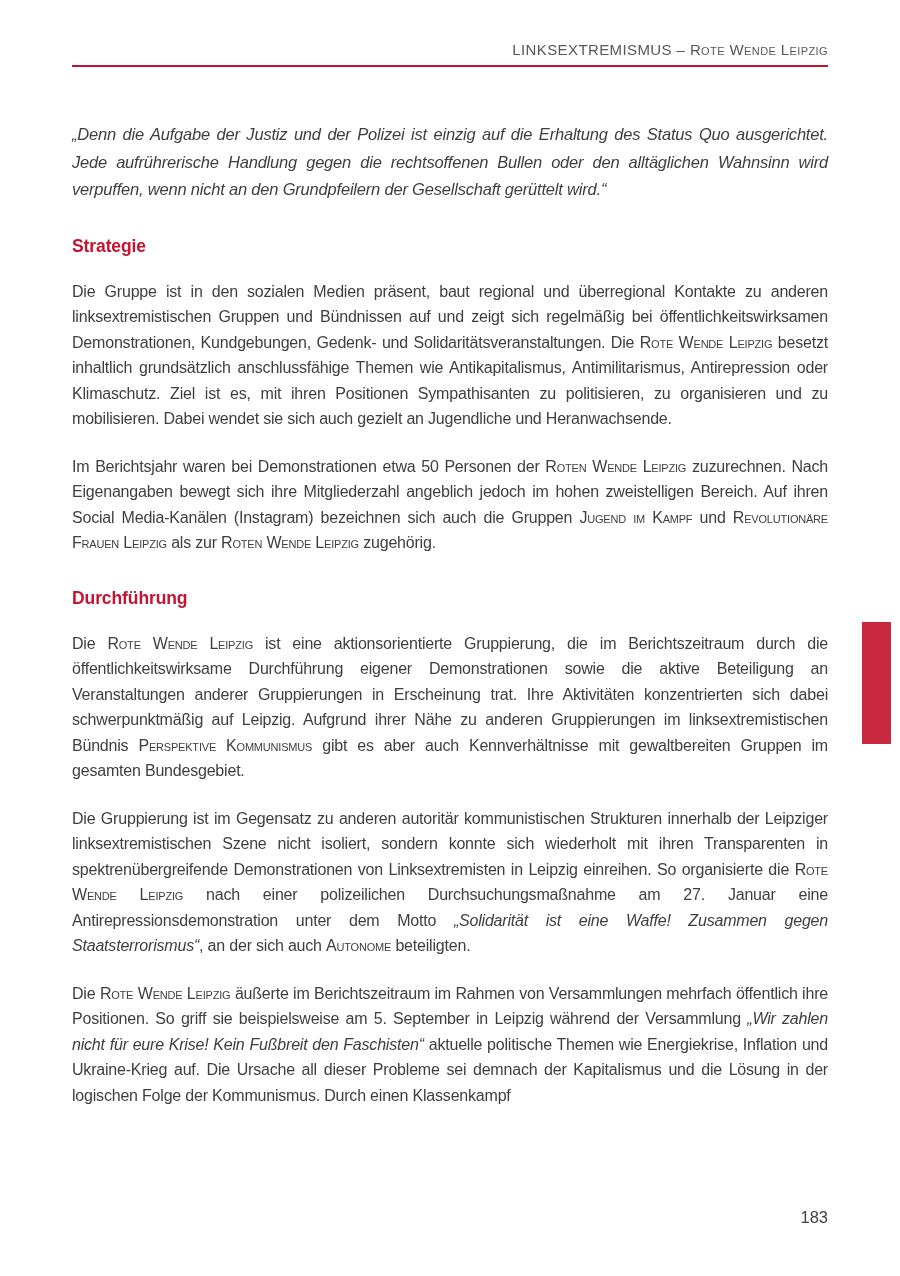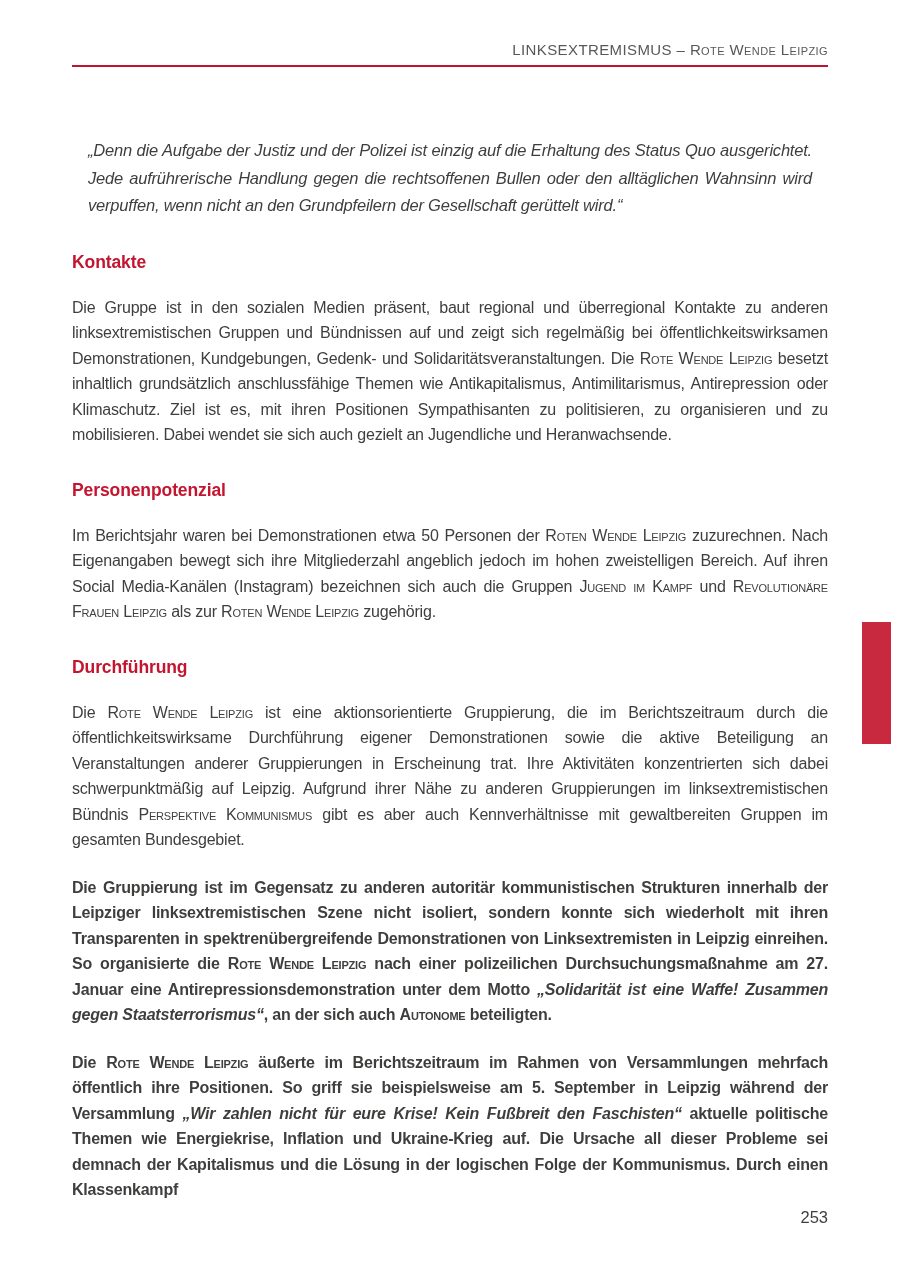--- a/index.html
+++ b/index.html
@@ -29,42 +29,42 @@
     white-space:nowrap;
   }
   .head-rule{
     position:absolute;top:65px;left:72px;width:756px;height:2px;
     background:var(--rule-red);
   }
   .content{
     position:absolute;top:121px;left:72px;width:756px;
   }
   p.quote{
-    margin:16px;
+    margin:0;
     font-style:italic;
     font-size:16.5px;line-height:27.5px;
     text-align:justify;
     letter-spacing:-0.2px;
   }
   h2.sec{
     margin:31px 0 0 0;
     font-size:17.5px;line-height:22px;
     font-weight:600;
     color:var(--heading-red);
     letter-spacing:-0.1px;
   }
   p.body{
     margin:22px 0 0 0;
     font-size:16px;line-height:25.5px;
     text-align:justify;
     letter-spacing:-0.2px;
     hyphens:auto;
     -webkit-hyphens:auto;
   }
-  p.body + p.body{margin-top:22px;font-weight:bold;}
+  p.body + p.body{margin-top:22px;}
   .seg.sc{font-variant:small-caps;}
   .seg.it{font-style:italic;}
   .side-tab{
     position:absolute;top:622px;right:9px;width:29px;height:122px;
     background:var(--tab-red);
   }
   .page-number{
     position:absolute;top:1206px;right:72px;
     font-size:16.5px;line-height:22px;
     color:var(--body-text);
@@ -76,30 +76,29 @@
 <div class="page">
 
   <div class="running-head">LINKSEXTREMISMUS – Rote Wende Leipzig</div>
 
   <div class="head-rule"></div>
 
   <div class="content">
 
     <p class="quote" lang="de"><span class="seg it">„Denn die Aufgabe der Justiz und der Polizei ist einzig auf die Erhaltung des Status Quo ausgerichtet. Jede aufrührerische Handlung gegen die rechtsoffenen Bullen oder den alltäglichen Wahnsinn wird verpuffen, wenn nicht an den Grundpfeilern der Gesellschaft gerüttelt wird.“</span></p>
 
-    <h2 class="sec">Kontakte</h2>
+    <h2 class="sec">Strategie</h2>
     <p class="body" lang="de"><span class="seg">Die Gruppe ist in den sozialen Medien präsent, baut regional und überregional Kontakte zu anderen linksextremistischen Gruppen und Bündnissen auf und zeigt sich regelmäßig bei öffentlichkeitswirksamen Demonstrationen, Kundgebungen, Gedenk- und Solidaritätsveranstaltungen. Die </span><span class="seg sc">Rote Wende Leipzig</span><span class="seg"> besetzt inhaltlich grundsätzlich anschlussfähige Themen wie Antikapitalismus, Antimilitarismus, Antirepression oder Klimaschutz. Ziel ist es, mit ihren Positionen Sympathisanten zu politisieren, zu organisieren und zu mobilisieren. Dabei wendet sie sich auch gezielt an Jugendliche und Heranwachsende.</span></p>
 
-    <h2 class="sec">Personenpotenzial</h2>
     <p class="body" lang="de"><span class="seg">Im Berichtsjahr waren bei Demonstrationen etwa 50 Personen der </span><span class="seg sc">Roten Wende Leipzig</span><span class="seg"> zuzurechnen. Nach Eigenangaben bewegt sich ihre Mitgliederzahl angeblich jedoch im hohen zweistelligen Bereich. Auf ihren Social Media-Kanälen (Instagram) bezeichnen sich auch die Gruppen </span><span class="seg sc">Jugend im Kampf</span><span class="seg"> und </span><span class="seg sc">Revolutionäre Frauen Leipzig</span><span class="seg"> als zur </span><span class="seg sc">Roten Wende Leipzig</span><span class="seg"> zugehörig.</span></p>
 
     <h2 class="sec">Durchführung</h2>
     <p class="body" lang="de"><span class="seg">Die </span><span class="seg sc">Rote Wende Leipzig</span><span class="seg"> ist eine aktionsorientierte Gruppierung, die im Berichtszeitraum durch die öffentlichkeitswirksame Durchführung eigener Demonstrationen sowie die aktive Beteiligung an Veranstaltungen anderer Gruppierungen in Erscheinung trat. Ihre Aktivitäten konzentrierten sich dabei schwerpunktmäßig auf Leipzig. Aufgrund ihrer Nähe zu anderen Gruppierungen im linksextremistischen Bündnis </span><span class="seg sc">Perspektive Kommunismus</span><span class="seg"> gibt es aber auch Kennverhältnisse mit gewaltbereiten Gruppen im gesamten Bundesgebiet.</span></p>
     <p class="body" lang="de"><span class="seg">Die Gruppierung ist im Gegensatz zu anderen autoritär kommunistischen Strukturen innerhalb der Leipziger linksextremistischen Szene nicht isoliert, sondern konnte sich wiederholt mit ihren Transparenten in spektrenübergreifende Demonstrationen von Linksextremisten in Leipzig einreihen. So organisierte die </span><span class="seg sc">Rote Wende Leipzig</span><span class="seg"> nach einer polizeilichen Durchsuchungsmaßnahme am 27. Januar eine Antirepressionsdemonstration unter dem Motto </span><span class="seg it">„Solidarität ist eine Waffe! Zusammen gegen Staatsterrorismus“</span><span class="seg">, an der sich auch </span><span class="seg sc">Autonome</span><span class="seg"> beteiligten.</span></p>
     <p class="body" lang="de"><span class="seg">Die </span><span class="seg sc">Rote Wende Leipzig</span><span class="seg"> äußerte im Berichtszeitraum im Rahmen von Versammlungen mehrfach öffentlich ihre Positionen. So griff sie beispielsweise am 5. September in Leipzig während der Versammlung </span><span class="seg it">„Wir zahlen nicht für eure Krise! Kein Fußbreit den Faschisten“</span><span class="seg"> aktuelle politische Themen wie Energiekrise, Inflation und Ukraine-Krieg auf. Die Ursache all dieser Probleme sei demnach der Kapitalismus und die Lösung in der logischen Folge der Kommunismus. Durch einen Klassenkampf</span></p>
 
   </div>
 
   <div class="side-tab"></div>
 
-  <div class="page-number">253</div>
+  <div class="page-number">183</div>
 
 </div>
 
 </body></html>

